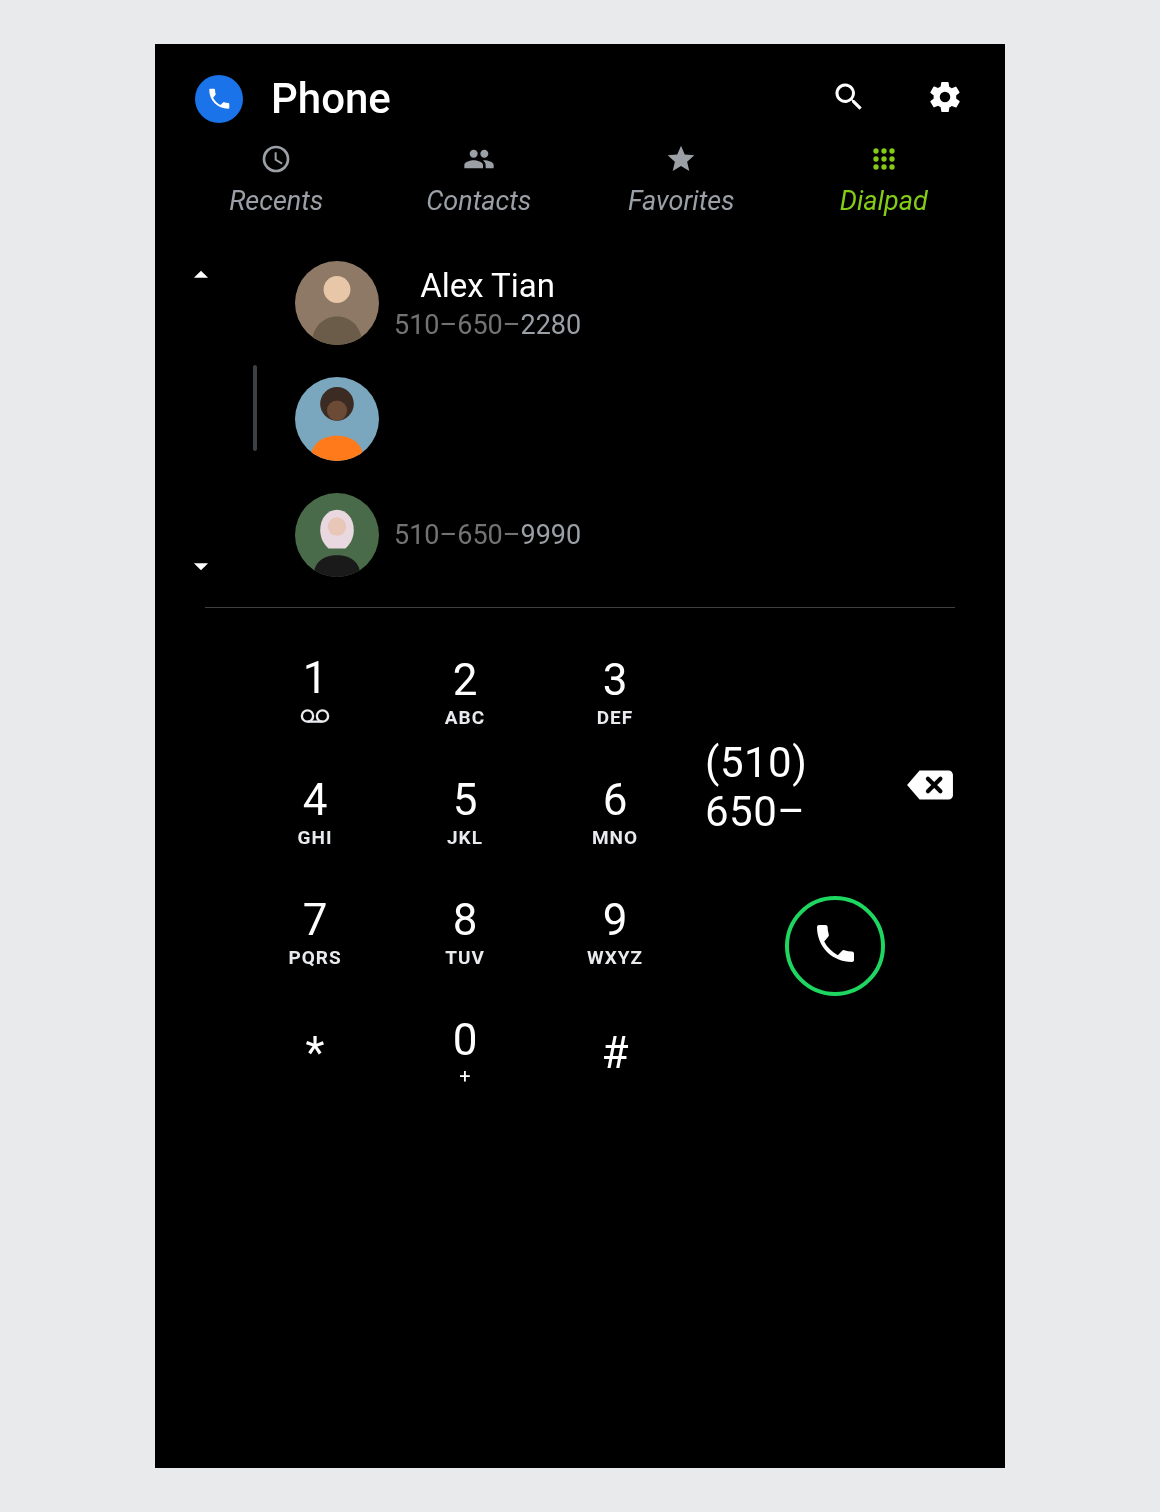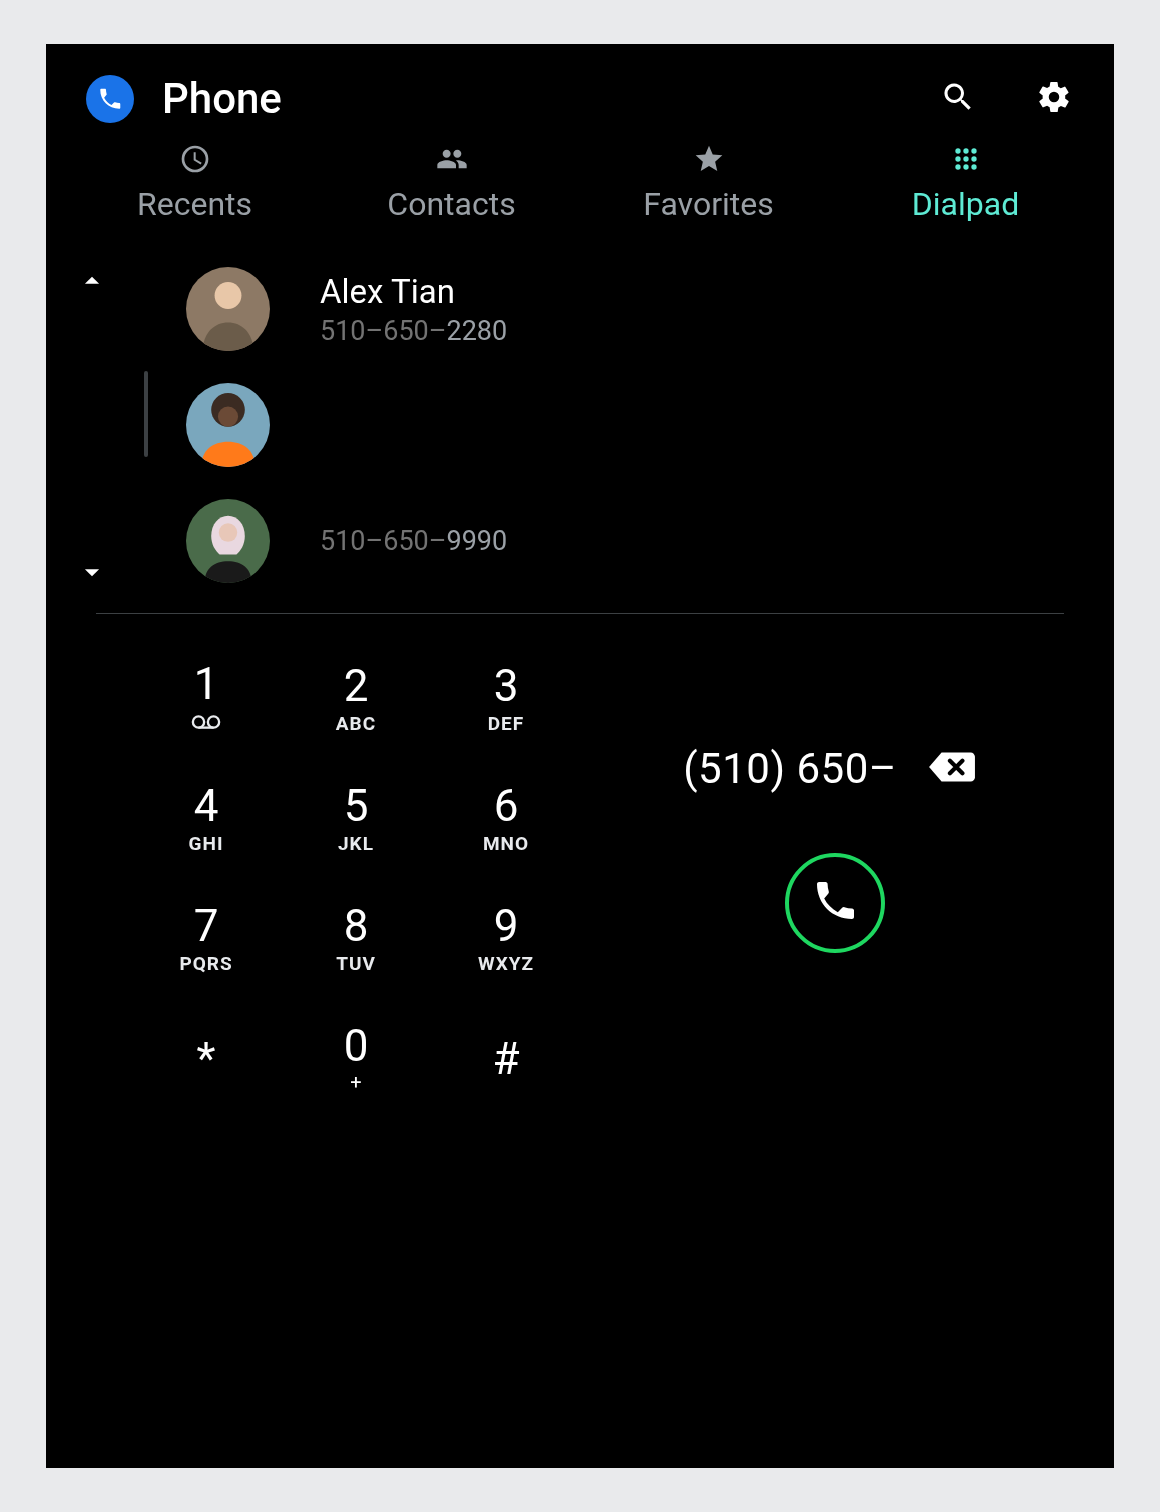--- a/index.html
+++ b/index.html
@@ -5,21 +5,21 @@
   * { box-sizing: border-box; margin: 0; padding: 0; }
   html, body { height: 100%; }
   body {
     background: #e9eaec;
     font-family: 'Roboto', 'Helvetica Neue', Arial, sans-serif;
     display: flex;
     align-items: center;
     justify-content: center;
   }
   .device {
-    width: 1068px;
+    width: 850px;
     height: 1424px;
     background: #000;
     color: #fff;
     display: flex;
     flex-direction: column;
     overflow: hidden;
   }
 
   
   .header {
@@ -47,23 +47,23 @@
   }
   .tab {
     flex:1;
     display:flex;
     flex-direction:column;
     align-items:center;
     gap:6px;
     color:#9aa0a6;
     cursor:pointer;
   }
-  .tab.active { color:#5eead4; }
+  .tab.active { color:#84cc16; }
   .tab svg { width:32px; height:32px; fill:currentColor;}
-  .tab-label { font-size: 32px; font-weight:400;}
+  .tab-label { font-size: 27px; font-weight:400;font-style:italic;}
 
   
   .list {
     position:relative;
     padding: 8px 0 0 0;
   }
   .expand {
     position:absolute;
     left:26px;
     width:40px;height:40px;
@@ -78,23 +78,24 @@
     left:98px;
     top:128px;
     width:4px;
     height:86px;
     background:#3c4043;
     border-radius:2px;
   }
   .row {
     display:flex;
     align-items:center;
-    gap: 50px;
+    gap: 15px;
     padding: 16px 40px 16px 140px;
     cursor:pointer;
+    text-align:center;
   }
   .avatar {
     width: 84px; height:84px; border-radius:50%;
     flex-shrink:0;
     display:flex; align-items:center; justify-content:center;
     overflow:hidden;
   }
   .avatar svg { width:100%; height:100%; }
   .rowtext { display:flex; flex-direction:column; gap:4px;}
   .cname { font-size:33px; font-weight:400; color:#fff;}

